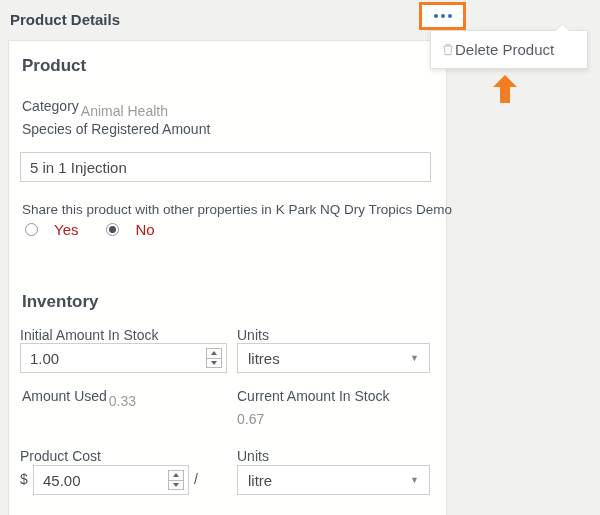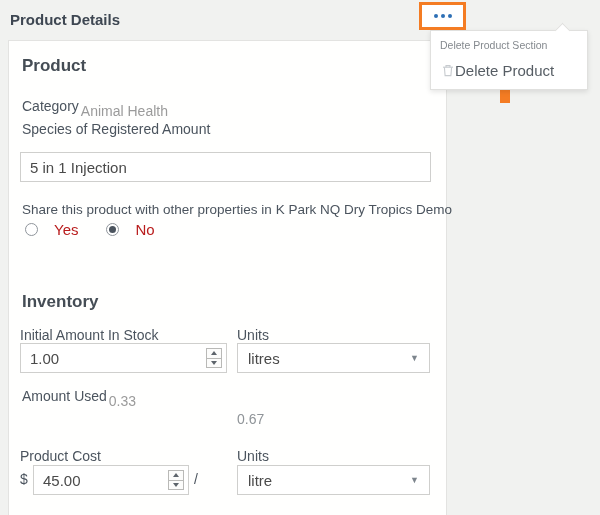--- a/index.html
+++ b/index.html
@@ -99,21 +99,20 @@
 <div class="menu-highlight">
   <button class="menu-btn">
     <span class="dot"></span>
     <span class="dot"></span>
     <span class="dot"></span>
   </button>
 </div>
 
 <div class="dropdown">
   <div class="caret"></div>
-  <div class="dropdown-section-label">Delete Product Section</div>
   <div class="dropdown-item">
     <span class="trash-icon">
       <svg width="14" height="15" viewBox="0 0 14 15" fill="none" stroke="#c7cbcf" stroke-width="1.1">
         <path d="M2 4.2 H12"></path>
         <path d="M5 4.2 V2.6 H9 V4.2"></path>
         <path d="M3.4 4.2 L4.1 12.6 H9.9 L10.6 4.2"></path>
       </svg>
     </span>
     <span>Delete Product</span>
   </div>
@@ -177,20 +176,21 @@
 
   <div class="abs select" style="left:228px; top:302px; width:193px;">
     <span>litres</span>
     <span class="sel-caret">▼</span>
   </div>
 
   <div class="abs" style="left:13px; top:346px;">
     <span class="lbl">Amount Used</span><span class="sub-val">0.33</span>
   </div>
 
+  <div class="abs lbl" style="left:228px; top:347px;">Current Amount In Stock</div>
   <div class="abs plain-val" style="left:228px; top:370px;">0.67</div>
 
   <div class="abs lbl" style="left:11px; top:407px;">Product Cost</div>
   <div class="abs lbl" style="left:228px; top:407px;">Units</div>
 
   <div class="abs lbl" style="left:11px; top:430px;">$</div>
 
   <div class="abs num-wrap" style="left:24px; top:424px; width:156px; height:30px;">
     <input class="text-input" type="text" value="45.00" style="">
     <span class="stepper">

